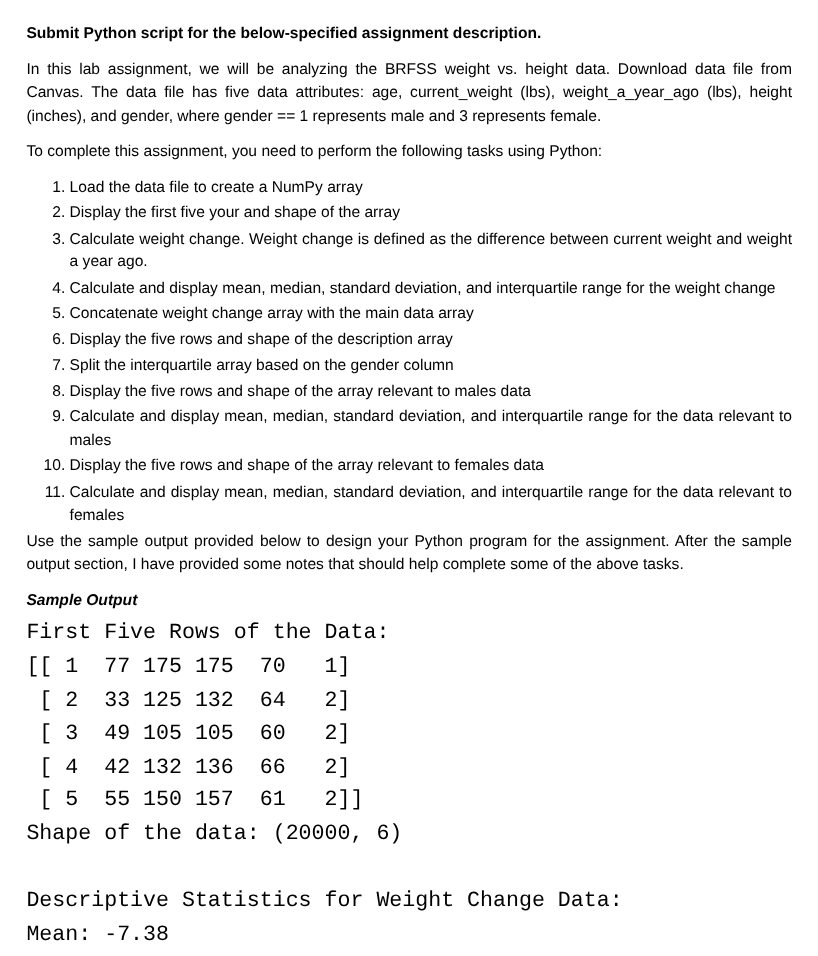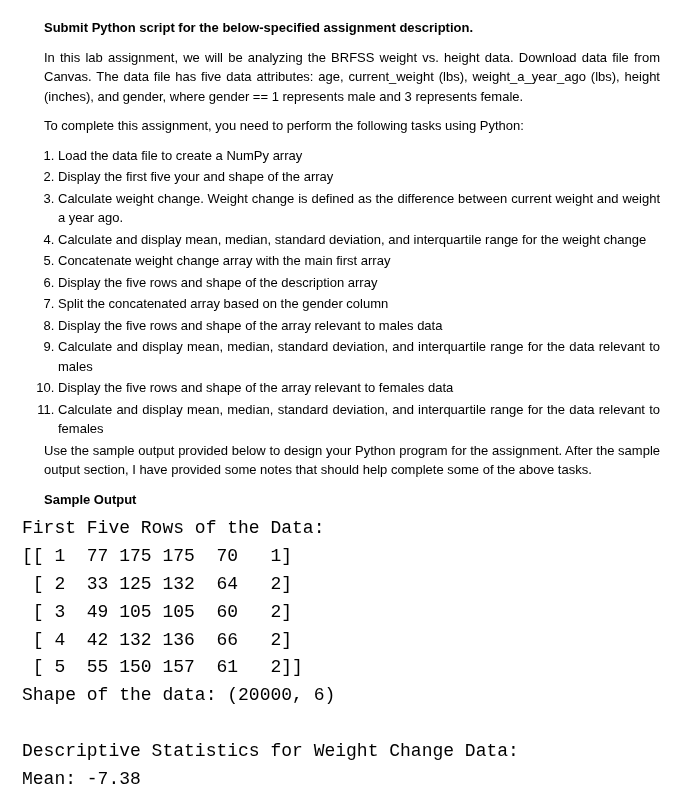--- a/index.html
+++ b/index.html
@@ -16,34 +16,34 @@
       width: 682px;
       min-height: 797px;
     }
     .bold {
       font-weight: bold;
     }
     p {
       margin-bottom: 10px;
       line-height: 1.5;
       text-align: justify;
-      margin-left: 22px;
     }
     ol {
       margin-left: 36px;
     }
     ol li {
       line-height: 1.5;
       margin-bottom: 2px;
       text-align: justify;
     }
     .section-title {
       font-weight: bold;
       margin-bottom: 6px;
       margin-top: 4px;
+      font-style: italic;
     }
     .code-block {
       font-family: 'Courier New', Courier, monospace;
       font-size: 18px;
       line-height: 1.55;
       white-space: pre;
     }
   </style>
 </head>
 <body>
@@ -54,23 +54,23 @@
 
 <p>In this lab assignment, we will be analyzing the BRFSS weight vs. height data. Download data file from Canvas. The data file has five data attributes: age, current_weight (lbs), weight_a_year_ago (lbs), height (inches), and gender, where gender == 1 represents male and 3 represents female.</p>
 
 <p>To complete this assignment, you need to perform the following tasks using Python:</p>
 
 <ol>
   <li>Load the data file to create a NumPy array</li>
   <li>Display the first five your and shape of the array</li>
   <li>Calculate weight change. Weight change is defined as the difference between current weight and weight a year ago.</li>
   <li>Calculate and display mean, median, standard deviation, and interquartile range for the weight change</li>
-  <li>Concatenate weight change array with the main first array</li>
+  <li>Concatenate weight change array with the main data array</li>
   <li>Display the five rows and shape of the description array</li>
-  <li>Split the concatenated array based on the gender column</li>
+  <li>Split the interquartile array based on the gender column</li>
   <li>Display the five rows and shape of the array relevant to males data</li>
   <li>Calculate and display mean, median, standard deviation, and interquartile range for the data relevant to males</li>
   <li>Display the five rows and shape of the array relevant to females data</li>
   <li>Calculate and display mean, median, standard deviation, and interquartile range for the data relevant to females</li>
 </ol>
 
 <p>Use the sample output provided below to design your Python program for the assignment. After the sample output section, I have provided some notes that should help complete some of the above tasks.</p>
 
 <p class="section-title">Sample Output</p>
 

